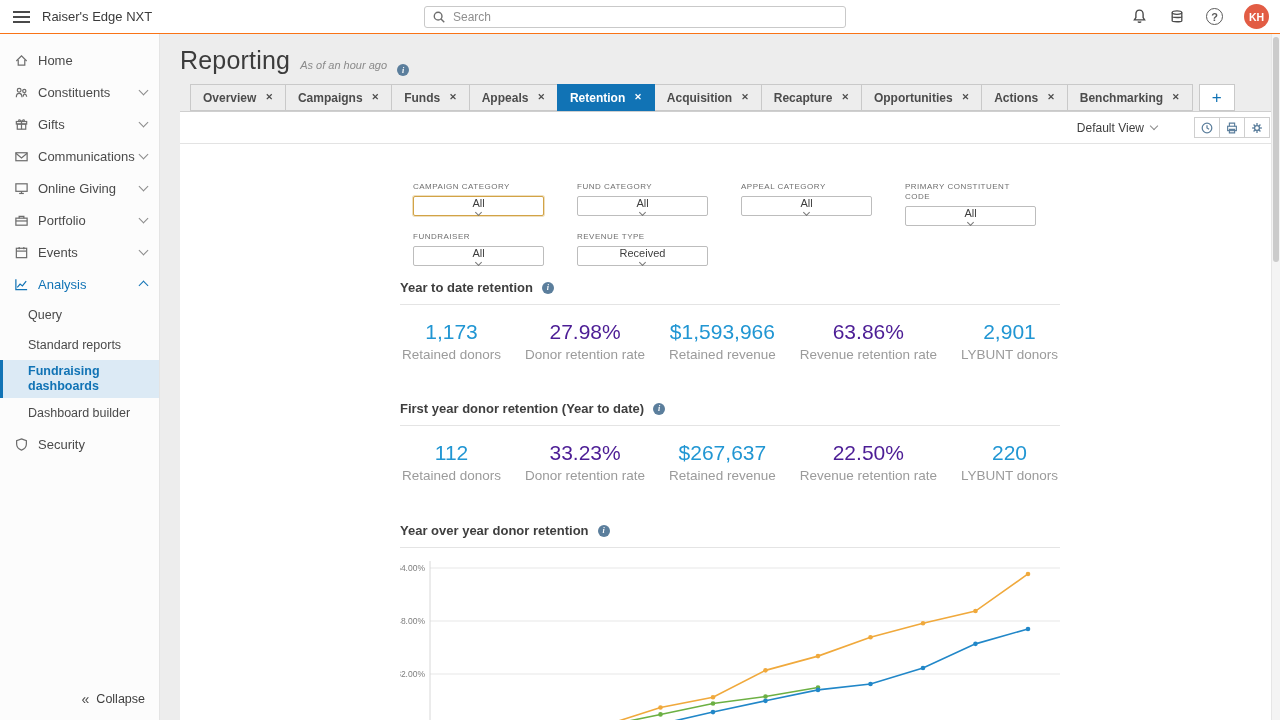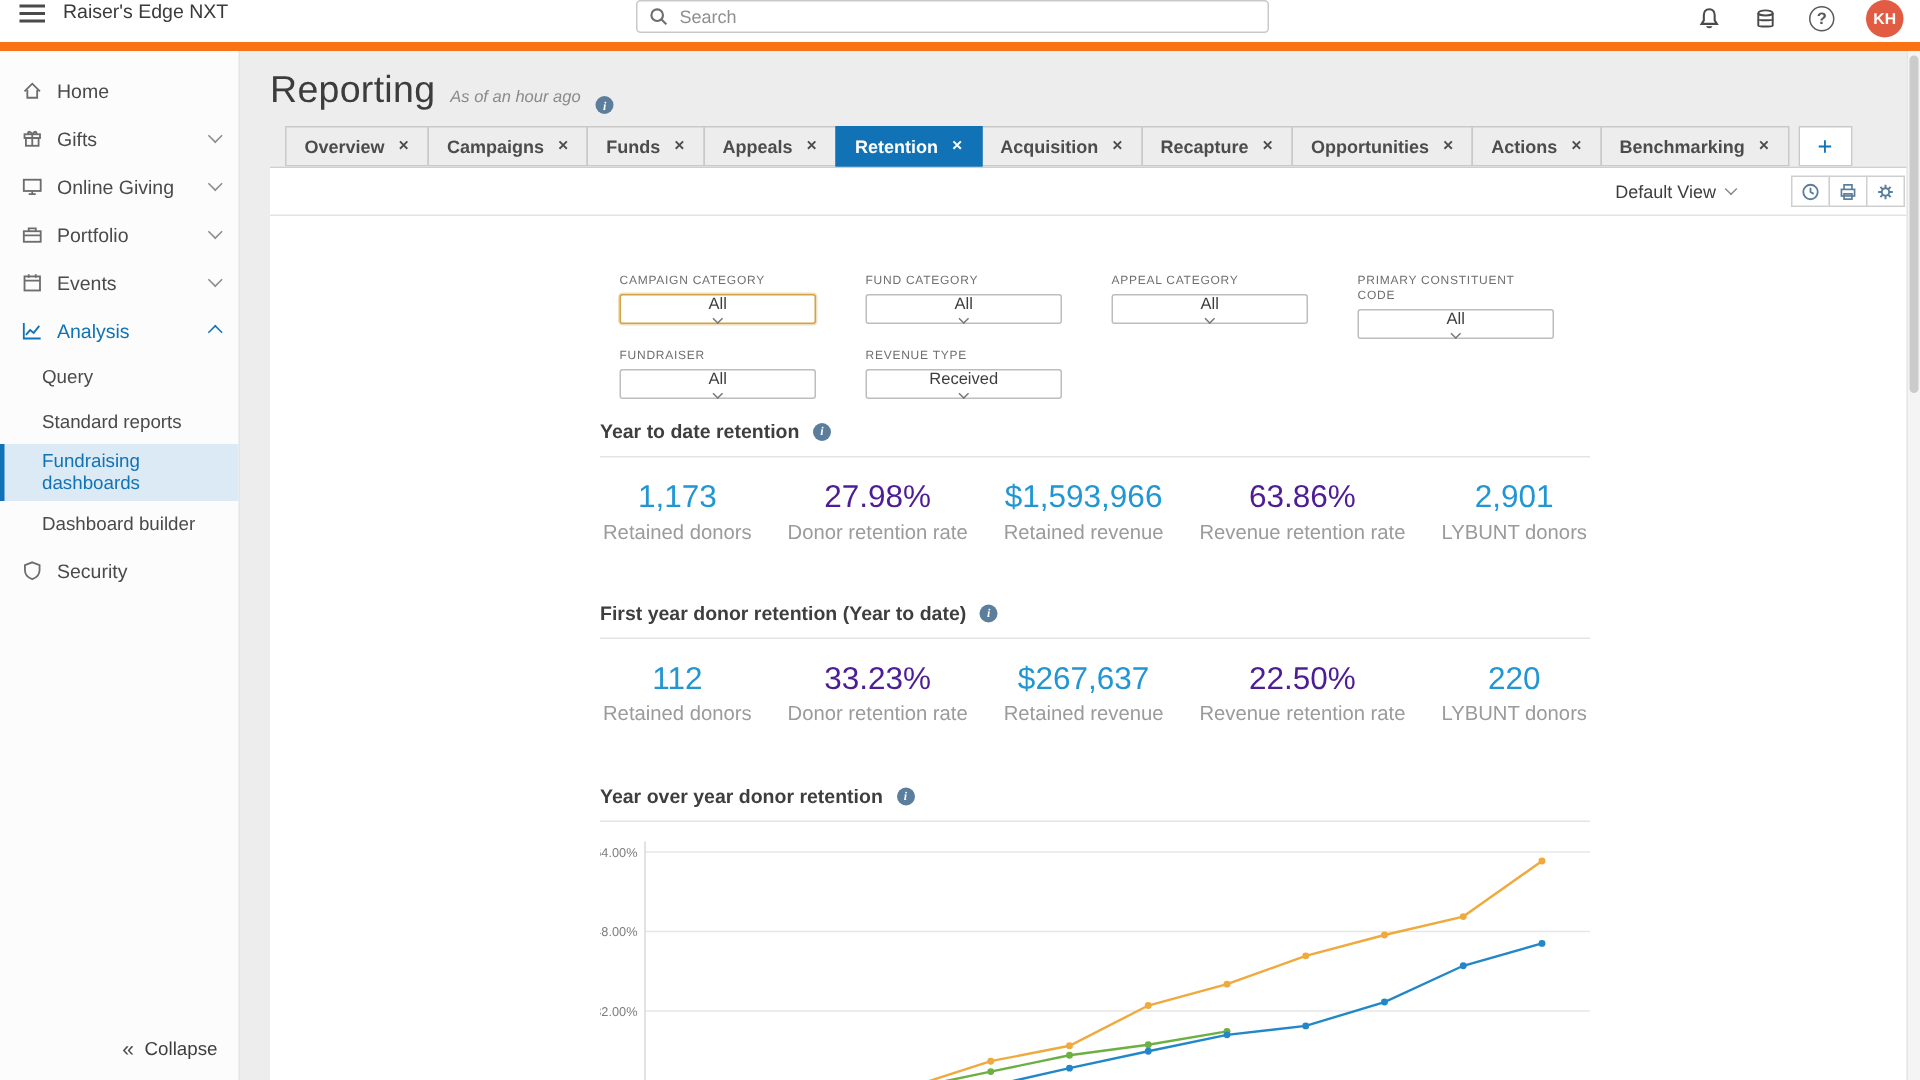--- a/index.html
+++ b/index.html
@@ -1,21 +1,21 @@
 <!DOCTYPE html>
 <html><head>
 <meta charset="utf-8">
 <style>
   * { box-sizing: border-box; margin: 0; padding: 0; }
   html, body { width: 1280px; height: 720px; overflow: hidden; }
   body { font-family: "Liberation Sans", sans-serif; background: #ededed; color: #3e3e3e; }
 
   
   .topbar { position: fixed; top: 0; left: 0; right: 0; height: 34px; background: #fff;
-            border-bottom: 6px solid #f97316; display: flex; align-items: flex-start; z-index: 30; }
+            border-bottom: 1px solid #f97316; display: flex; align-items: center; z-index: 30; }
   .hamburger { width: 17px; margin-left: 13px; cursor: pointer; }
   .hamburger i { display: block; height: 2px; background: #4a4a4a; margin: 3px 0; }
   .app-title { font-size: 13px; color: #3a3a3a; margin-left: 12px; }
   .search-wrap { position: absolute; left: 424px; width: 422px; height: 22px; }
   .search-wrap svg { position: absolute; left: 8px; top: 4px; }
   .search-input { width: 100%; height: 22px; border: 1px solid #c9c9c9; border-radius: 3px;
                   padding: 0 8px 0 28px; font-size: 12px; color: #3e3e3e; outline: none;
                   font-family: "Liberation Sans", sans-serif; }
   .search-input::placeholder { color: #8f8f8f; }
   .topbar-right { margin-left: auto; display: flex; align-items: center; gap: 21px; padding-right: 11px; }
@@ -38,21 +38,21 @@
   .nav-item .spacer { flex: 1; }
   .nav-item.blue { color: #1173b5; }
   .chev { width: 7px; height: 7px; border-right: 1.4px solid #8b8b8b;
           border-bottom: 1.4px solid #8b8b8b; display: inline-block; }
   .chev.down { transform: rotate(45deg); margin-top: -4px; }
   .chev.up { transform: rotate(-135deg); margin-top: 3px; }
   .chev.blue { border-color: #1173b5; }
   .subitem { min-height: 30px; display: flex; align-items: center; padding: 0 8px 0 28px;
              font-size: 12.5px; color: #4a4a4a; cursor: pointer; flex-shrink: 0; }
   .subitem.active { background: #dceaf5; border-left: 3px solid #1173b5; padding-left: 25px;
-                    color: #1173b5; font-weight: normal; line-height: 1.2;
+                    color: #1173b5; font-weight: bold; line-height: 1.2;
                     padding-top: 4px; padding-bottom: 4px; }
   .collapse-row { margin-top: auto; display: flex; justify-content: flex-end; align-items: center;
                   gap: 7px; padding: 0 14px 13px 0; font-size: 12.5px; color: #3e3e3e; cursor: pointer; }
   .collapse-row .guillemet { font-size: 14px; color: #4a4a4a; }
 
   
   .main { position: fixed; top: 34px; left: 160px; right: 0; bottom: 0; background: #ededed;
           display: flex; flex-direction: column; overflow: hidden; }
   .report-header { height: 50px; padding: 12px 0 0 20px; display: flex; align-items: baseline; gap: 10px; }
   .report-title { font-size: 25px; font-weight: 400; color: #3c3c3c; letter-spacing: 0.2px; }
@@ -170,36 +170,60 @@
   <div class="nav-item">
     <span class="nicon">
       <svg width="15" height="15" viewBox="0 0 16 16" fill="none" stroke="#6d6d6d" stroke-width="1.3">
         <path d="M2.5 8.5 L8 3 L13.5 8.5"></path>
           <path d="M4.5 7.5 V13 H11.5 V7.5"></path>
       </svg>
       </span>
     <span>Home</span>
   </div>
 
+  <div class="nav-item">
+    <span class="nicon">
+      <svg width="15" height="15" viewBox="0 0 16 16" fill="none" stroke="#6d6d6d" stroke-width="1.3">
+        <circle cx="5.5" cy="5.5" r="2"></circle>
+          <circle cx="11" cy="6.3" r="1.7"></circle>
+        <path d="M2.5 13 C2.5 10.5 4 9 5.5 9 C7 9 8.5 10.5 8.5 13"></path>
+        <path d="M9.7 12.5 C10 10.8 10.5 9.8 11.2 9.5 C12.5 9.8 13.5 11 13.5 12.5"></path>
+      </svg>
+      </span>
+    <span>Constituents</span>
+    <span class="spacer"></span>
+      <span class="chev down"></span>
+  </div>
 
   <div class="nav-item">
     <span class="nicon">
       <svg width="15" height="15" viewBox="0 0 16 16" fill="none" stroke="#6d6d6d" stroke-width="1.3">
         <rect x="2.5" y="4.8" width="11" height="2.7"></rect>
           <rect x="3.5" y="7.5" width="9" height="5.5"></rect>
         <line x1="8" y1="4.8" x2="8" y2="13"></line>
         <path d="M8 4.8 C6 1.8 4 3.3 5.5 4.8"></path>
           <path d="M8 4.8 C10 1.8 12 3.3 10.5 4.8"></path>
       </svg>
       </span>
     <span>Gifts</span>
     <span class="spacer"></span>
       <span class="chev down"></span>
   </div>
 
+  <div class="nav-item">
+    <span class="nicon">
+      <svg width="15" height="15" viewBox="0 0 16 16" fill="none" stroke="#6d6d6d" stroke-width="1.3">
+        <rect x="2" y="4" width="12" height="8.5"></rect>
+          <path d="M2 4.5 L8 9.5 L14 4.5"></path>
+      </svg>
+      </span>
+    <span>Communications</span>
+    <span class="spacer"></span>
+      <span class="chev down"></span>
+  </div>
 
   <div class="nav-item">
     <span class="nicon">
       <svg width="15" height="15" viewBox="0 0 16 16" fill="none" stroke="#6d6d6d" stroke-width="1.3">
         <rect x="2" y="3" width="12" height="8"></rect>
           <line x1="8" y1="11" x2="8" y2="13.3"></line>
         <line x1="5.5" y1="13.3" x2="10.5" y2="13.3"></line>
       </svg>
       </span>
     <span>Online Giving</span>

